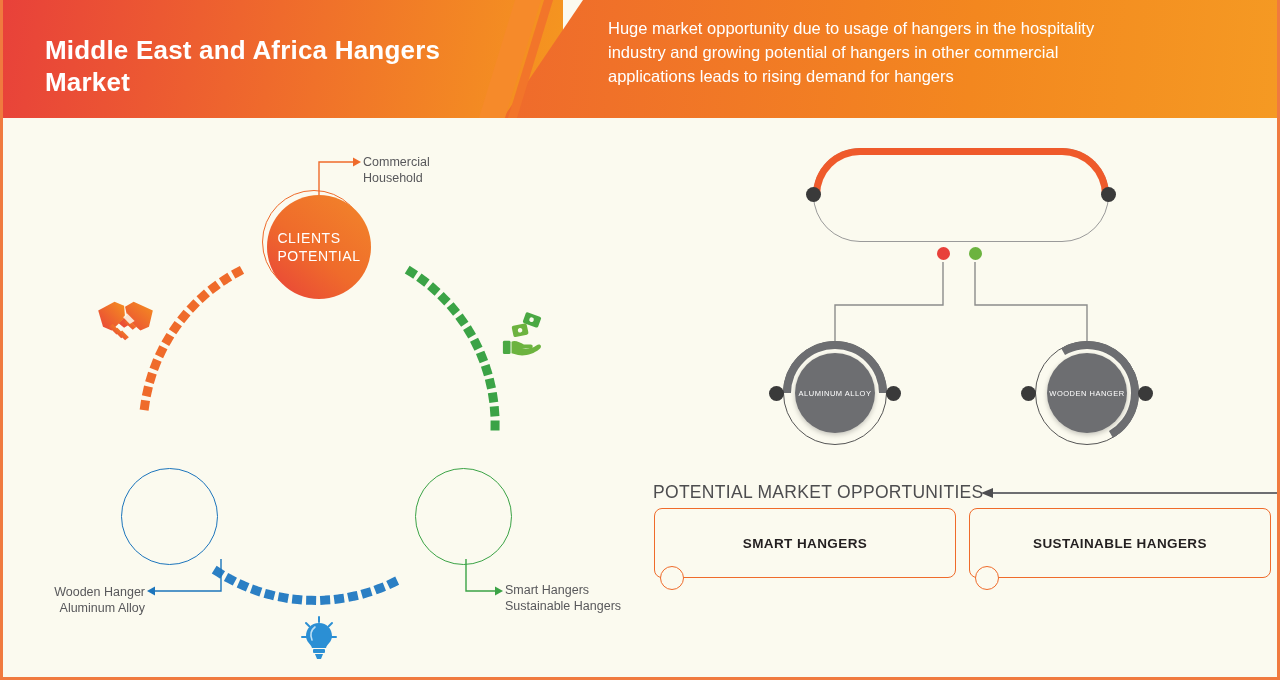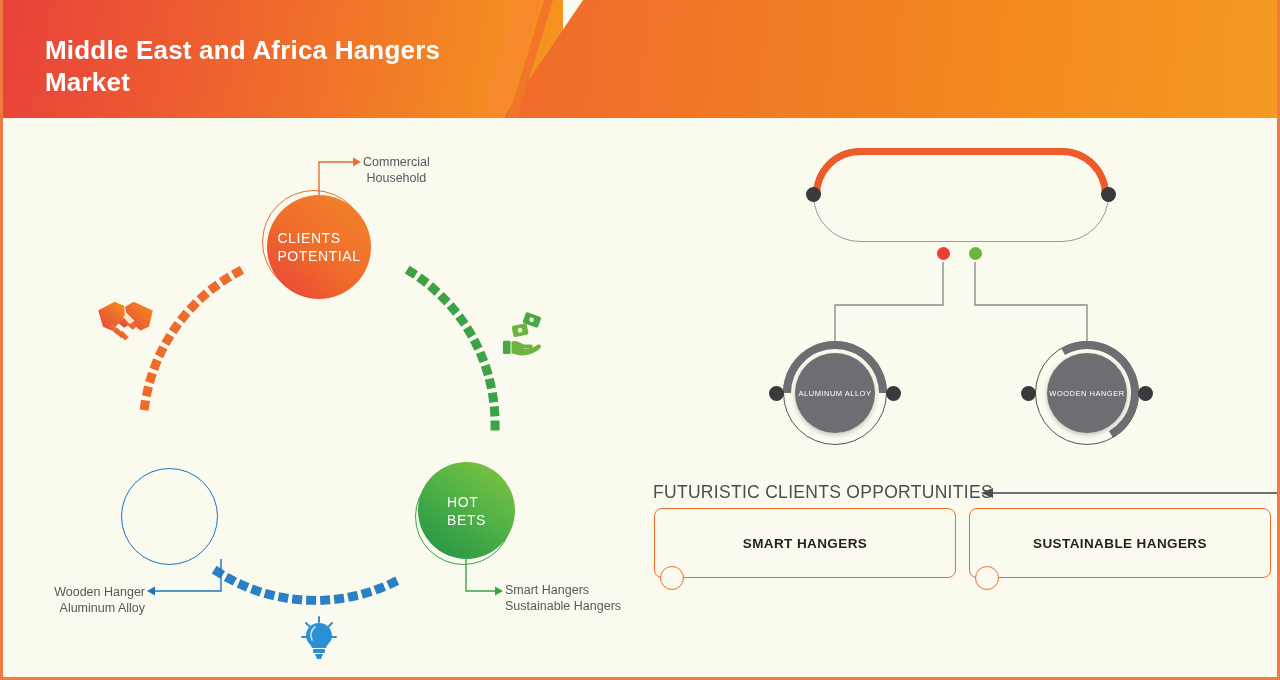--- a/index.html
+++ b/index.html
@@ -116,21 +116,21 @@
     border-color: #3ba346;
   }
 
   .lbl {
     position: absolute;
     font-size: 12.5px;
     line-height: 15.5px;
     color: #58585b;
     white-space: nowrap;
   }
-  #lbl-commercial { left: 360px; top: 155px; text-align: center; }
+  #lbl-commercial { left: 360px; top: 155px; }
   #lbl-hotbets { left: 502px; top: 583px; }
   #lbl-clientfocus { left: 22px; top: 585px; text-align: right; width: 120px; }
 
   
   .ic { position: absolute; }
   #icon-handshake { left: 92px; top: 298px; width: 62px; height: 46px; }
   #icon-money { left: 498px; top: 312px; width: 42px; height: 46px; }
   #icon-bulb { left: 298px; top: 616px; width: 36px; height: 44px; }
 
   
@@ -222,20 +222,21 @@
 <body>
 
 <div id="root">
 
   <div class="header">
     <div class="hdr-left"></div>
     <div class="hdr-right"></div>
     <div class="hdr-slash"></div>
     <div class="hdr-slash2"></div>
     <div class="hdr-title">Middle East and Africa Hangers Market</div>
+    <div class="hdr-sub">Huge market opportunity due to usage of hangers in the hospitality industry and growing potential of hangers in other commercial applications leads to rising demand for hangers</div>
   </div>
 
   <svg class="svg-layer" width="1280" height="680" viewBox="0 0 1280 680">
 
     <path d="M 235 272 A 180 180 0 0 0 141 412" fill="none" stroke="#ef6b2b" stroke-width="9" stroke-dasharray="1 13" stroke-linecap="square"></path>
 
     <path d="M 408 272 A 180 180 0 0 1 492 429" fill="none" stroke="#3ba346" stroke-width="9" stroke-dasharray="1 13" stroke-linecap="square"></path>
 
     <path d="M 215 572 A 180 180 0 0 0 399 578" fill="none" stroke="#2b7fc4" stroke-width="9" stroke-dasharray="1 13" stroke-linecap="square"></path>
 
@@ -259,26 +260,20 @@
   <div class="bubble" id="clients-potential">
     <span>
       <span>CLIENTS</span><br>
       <span>POTENTIAL</span>
     </span>
   </div>
 
   <div class="bubble-ring" id="client-focus-ring"></div>
 
   <div class="bubble-ring" id="hot-bets-ring"></div>
-  <div class="bubble" id="hot-bets">
-    <span>
-      <span>HOT</span><br>
-      <span>BETS</span>
-    </span>
-  </div>
 
   <div class="lbl" id="lbl-commercial">
     <div>Commercial</div>
     <div>Household</div>
   </div>
   <div class="lbl" id="lbl-hotbets">
     <div>Smart Hangers</div>
     <div>Sustainable Hangers</div>
   </div>
   <div class="lbl" id="lbl-clientfocus">
@@ -354,21 +349,21 @@
   <div class="gcircle-wrap" id="gc-wood">
     <div class="gc-thin"></div>
     <div class="gc-arc" id="arc-wood"></div>
     <div class="gc-core">
       <span>WOODEN HANGER</span>
     </div>
     <div class="gc-knob" style="left:-14px; top:45px;"></div>
     <div class="gc-knob" style="left:103px; top:45px;"></div>
   </div>
 
-  <div id="fm-title">FUTURISTIC CLIENTS OPPORTUNITIES</div>
+  <div id="fm-title">POTENTIAL MARKET OPPORTUNITIES</div>
 
   <div class="fm-box" id="fm-box-1">
     <span>SMART HANGERS</span>
   </div>
   <div class="fm-circ" id="fm-circ-1"></div>
 
   <div class="fm-box" id="fm-box-2">
     <span>SUSTAINABLE HANGERS</span>
   </div>
   <div class="fm-circ" id="fm-circ-2"></div>

